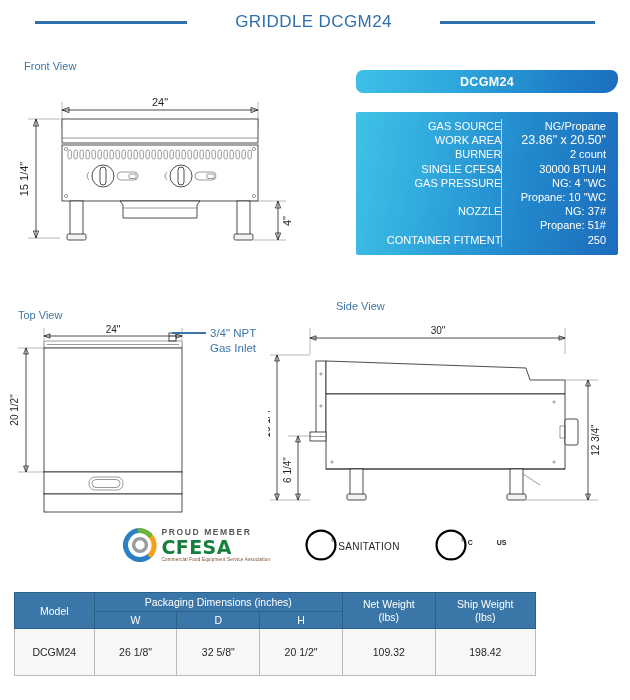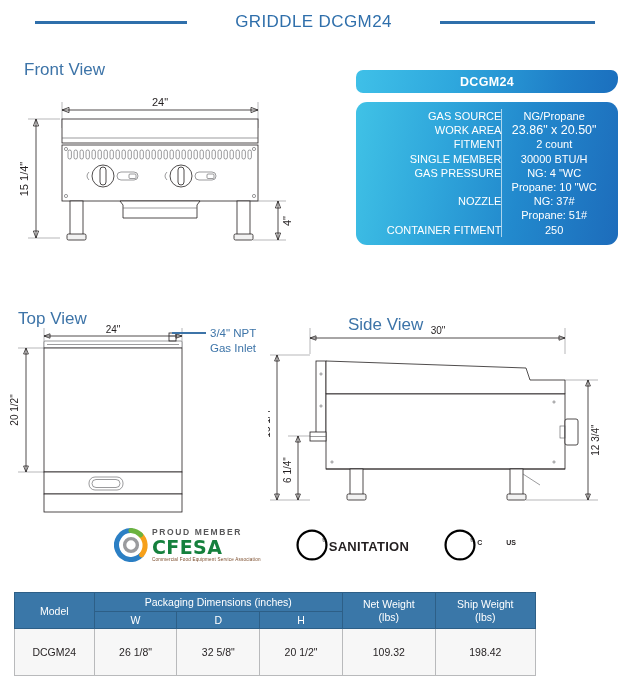--- a/index.html
+++ b/index.html
@@ -33,27 +33,27 @@
     font-size: 17px;
     letter-spacing: .4px;
     color: #2f6fab;
     white-space: nowrap;
     font-weight: 400;
   }
 
   
   .view-label {
     position: absolute;
-    font-size: 17px;
+    font-size: 11px;
     color: #3d74a8;
     white-space: nowrap;
   }
   #label-front { left: 24px;  top: 60px; }
   #label-top   { left: 18px;  top: 309px; }
-  #label-side  { left: 336px; top: 315px; margin-left: 12px; }
+  #label-side  { left: 336px; top: 300px; }
 
   
   .drawing { position: absolute; }
   #front-view-drawing { left: 10px;  top: 88px; }
   #top-view-drawing   { left: 6px;   top: 322px; }
   #side-view-drawing  { left: 268px; top: 322px; }
 
   .dim-text {
     font-family: "Liberation Sans", sans-serif;
     font-size: 10px;
@@ -92,22 +92,22 @@
     height: 23px;
     border-radius: 7px 7px 14px 7px;
     background: linear-gradient(100deg, #3fc0e8 0%, #2ea7dd 38%, #1f7fc8 78%, #1b6fbe 100%);
     display: flex; align-items: center; justify-content: center;
     color: #ffffff;
     font-size: 12.5px;
     font-weight: bold;
     letter-spacing: .3px;
   }
   #spec-card-body {
-    margin-top: 9px;
-    border-radius: 11px;
+    margin-top: 19px;
+    border-radius: 2px;
     background: linear-gradient(100deg, #40c2e6 0%, #30a8dc 30%, #2289cd 62%, #1d6cbb 100%);
     padding: 7px 12px 8px 6px;
   }
   table.spec-table {
     border-collapse: collapse;
     width: 100%;
     color: #ffffff;
   }
   table.spec-table td {
     padding: 0;
@@ -115,21 +115,21 @@
     line-height: 14.2px;
   }
   td.spec-key {
     text-align: right;
     font-size: 11px;
     white-space: nowrap;
     padding-right: 7px;
     border-right: 1px solid rgba(255,255,255,.62);
   }
   td.spec-val {
-    text-align: center;
+    text-align: right;
     font-size: 11px;
     padding-left: 8px;
     white-space: pre-line;
   }
   td.spec-val.big { font-size: 12.5px; }
 
   
   #cert-row {
     position: absolute;
     left: 0; top: 528px; width: 630px;
@@ -151,21 +151,21 @@
     letter-spacing: .4px; line-height: 19px;
     font-family: "DejaVu Sans", sans-serif;
   }
   #cfesa-tagline {
     font-size: 4.6px; color: #7a4b2a; letter-spacing: .18px;
     margin-top: 1.5px;
   }
   
   .csa-mark { width: 34px; height: 34px; }
   .csa-caption {
-    font-size: 13px; font-weight: bold; color: #231f20;
+    font-size: 10px; font-weight: normal; color: #231f20;
     letter-spacing: .3px; margin-top: 2px; text-align: center;
   }
   .csa-cus-row {
     display: flex; align-items: flex-end; gap: 1px; margin-top: -5px;
   }
   .csa-side { font-size: 7px; font-weight: bold; color: #231f20; }
 
   
   #packaging-table {
     position: absolute;
@@ -422,25 +422,25 @@
       <tbody id="spec-rows">
           <tr>
             <td class="spec-key">GAS SOURCE</td>
             <td class="spec-val">NG/Propane</td>
           </tr>
           <tr>
             <td class="spec-key">WORK AREA</td>
             <td class="spec-val big">23.86" x 20.50"</td>
           </tr>
           <tr>
-            <td class="spec-key">FITMENT</td>
+            <td class="spec-key">BURNER</td>
             <td class="spec-val">2 count</td>
           </tr>
           <tr>
-            <td class="spec-key">SINGLE MEMBER</td>
+            <td class="spec-key">SINGLE CFESA</td>
             <td class="spec-val">30000 BTU/H</td>
           </tr>
           <tr>
             <td class="spec-key">GAS PRESSURE</td>
             <td class="spec-val">NG: 4 "WC
 Propane: 10 "WC</td>
           </tr>
           <tr>
             <td class="spec-key">NOZZLE</td>
             <td class="spec-val">NG: 37#

